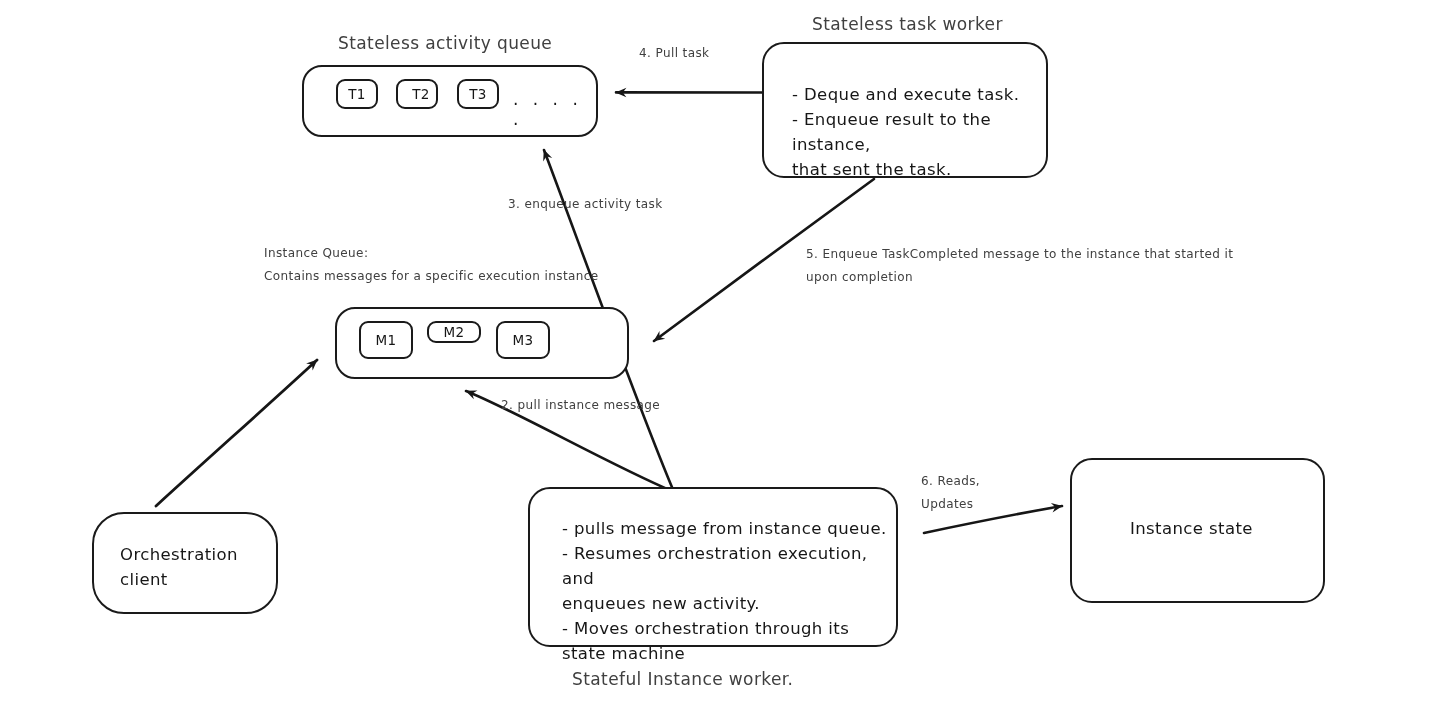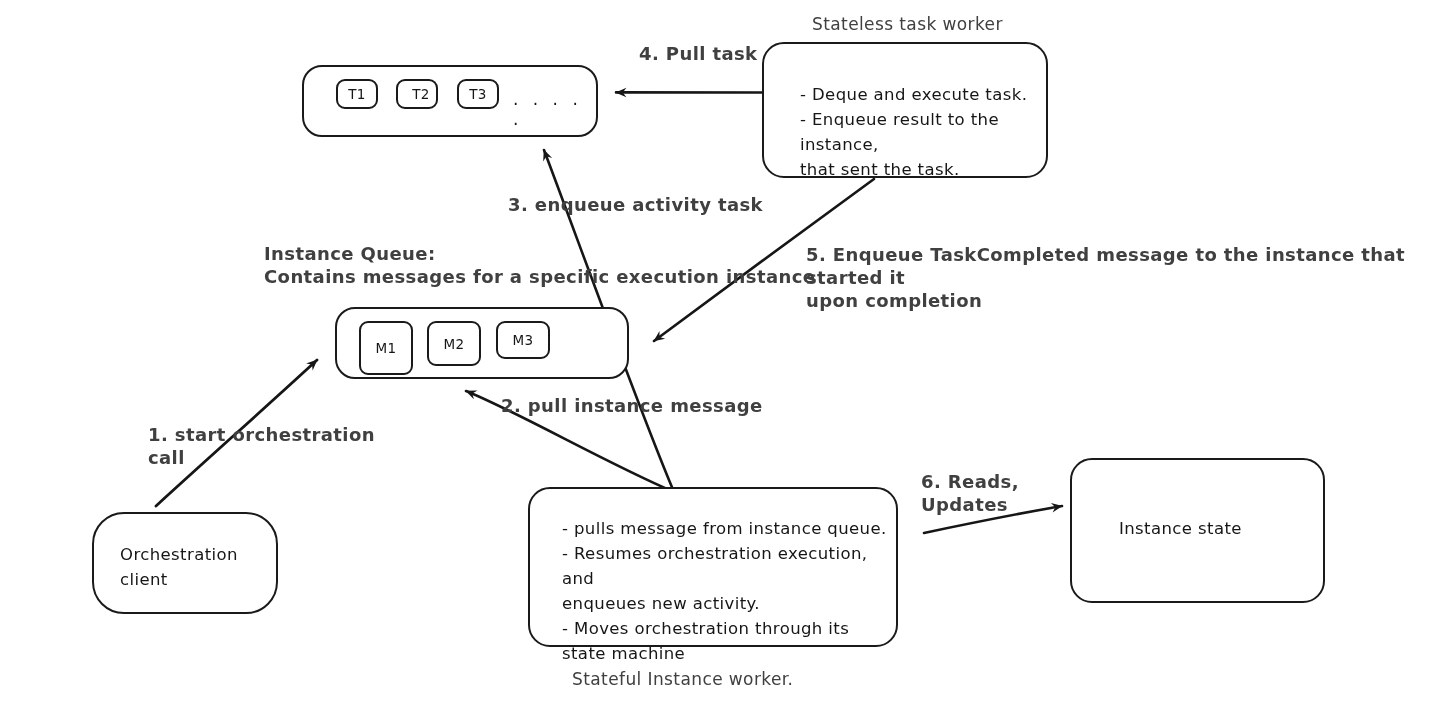--- a/index.html
+++ b/index.html
@@ -52,23 +52,22 @@
   }
   .hand {
     font-family: "DejaVu Sans", sans-serif;
     font-weight: 400;
   }
   .caption {
     font-size: 17px;
     line-height: 22px;
   }
   .label {
-    font-size: 18px;
+    font-size: 12px;
     line-height: 23px;
-    font-weight: bold;
   }
   .body-text {
     font-size: 16.5px;
     line-height: 25px;
   }
   .chip-text {
     font-size: 13.5px;
     color: #161616;
     letter-spacing: 0.3px;
   }
@@ -105,20 +104,21 @@
 
     <path d="M674 492 C 640 412, 578 240, 544 150" fill="none" stroke="#161616" stroke-width="2.6" stroke-linecap="round" marker-end="url(#ah)"></path>
 
     <path d="M674 492 C 608 464, 518 412, 466 391" fill="none" stroke="#161616" stroke-width="2.6" stroke-linecap="round" marker-end="url(#ah)"></path>
 
     <path d="M156 506 C 204 462, 276 398, 317 360" fill="none" stroke="#161616" stroke-width="2.8" stroke-linecap="round" marker-end="url(#ah)"></path>
 
     <path d="M924 533 C 976 522, 1022 513, 1062 506" fill="none" stroke="#161616" stroke-width="2.6" stroke-linecap="round" marker-end="url(#ah)"></path>
   </svg>
 
+  <div class="txt hand caption" style="left:338px; top:32px;">Stateless activity queue</div>
 
   <div class="txt hand caption" style="left:812px; top:13px;">Stateless task worker</div>
 
   <div class="txt hand label" style="left:264px; top:242px;">Instance Queue:
 Contains messages for a specific execution instance</div>
 
   <div class="txt hand caption" style="left:572px; top:668px;">Stateful Instance worker.</div>
 
   <div class="node" style="left:302px; top:65px; width:296px; height:72px; border-radius:20px;">
     <div class="chip" style="left:32px; top:12px; width:42px; height:30px;">
@@ -127,30 +127,30 @@
     <div class="chip" style="left:92px; top:12px; width:42px; height:30px;padding-left:8px;">
       <span class="chip-text hand">T2</span>
     </div>
     <div class="chip" style="left:153px; top:12px; width:42px; height:30px;">
       <span class="chip-text hand">T3</span>
     </div>
     <div class="dots hand" style="left:209px; top:22px;">. . . . .</div>
   </div>
 
   <div class="node" style="left:762px; top:42px; width:286px; height:136px;">
-    <div class="node-label hand body-text" style="left:36px; top:38px;">- Deque and execute task.
+    <div class="node-label hand body-text" style="left:28px; top:38px;">- Deque and execute task.
 - Enqueue result to the instance,
 that sent the task.</div>
   </div>
 
   <div class="node" style="left:335px; top:307px; width:294px; height:72px; border-radius:20px;">
-    <div class="chip" style="left:22px; top:12px; width:54px; height:54px;">
+    <div class="chip" style="left:22px; top:12px; width:54px; height:38px;">
       <span class="chip-text hand">M1</span>
     </div>
-    <div class="chip" style="left:90px; top:12px; width:54px; height:45px;">
+    <div class="chip" style="left:90px; top:12px; width:54px; height:22px;">
       <span class="chip-text hand">M2</span>
     </div>
     <div class="chip" style="left:159px; top:12px; width:54px; height:38px;">
       <span class="chip-text hand">M3</span>
     </div>
   </div>
 
   <div class="node" style="left:528px; top:487px; width:370px; height:160px;padding-left:39px;">
     <div class="node-label hand body-text" style="left:32px; top:27px;">- pulls message from instance queue.
 - Resumes orchestration execution, and
@@ -158,31 +158,29 @@
 - Moves orchestration through its
 state machine</div>
   </div>
 
   <div class="node" style="left:92px; top:512px; width:186px; height:102px; border-radius:32px;">
     <div class="node-label hand body-text" style="left:26px; top:28px;">Orchestration
 client</div>
   </div>
 
   <div class="node" style="left:1070px; top:458px; width:255px; height:145px;">
-    <div class="node-label hand body-text" style="left:47px; top:56px;">Instance state</div>
+    <div class="node-label hand body-text" style="left:58px; top:56px;">Instance state</div>
   </div>
 
   <div class="txt hand label" style="left:639px; top:42px;">4. Pull task</div>
 
   <div class="txt hand label" style="left:508px; top:193px;">3. enqueue activity task</div>
 
   <div class="txt hand label" style="left:806px; top:243px;">5. Enqueue TaskCompleted message to the instance that started it
 upon completion</div>
 
   <div class="txt hand label" style="left:501px; top:394px;">2. pull instance message</div>
 
-  <div class="txt hand label" style="left:148px; top:423px;">1. start orchestration
-call</div>
 
   <div class="txt hand label" style="left:921px; top:470px;">6. Reads,
 Updates</div>
 
 </div>
 
 </body></html>

